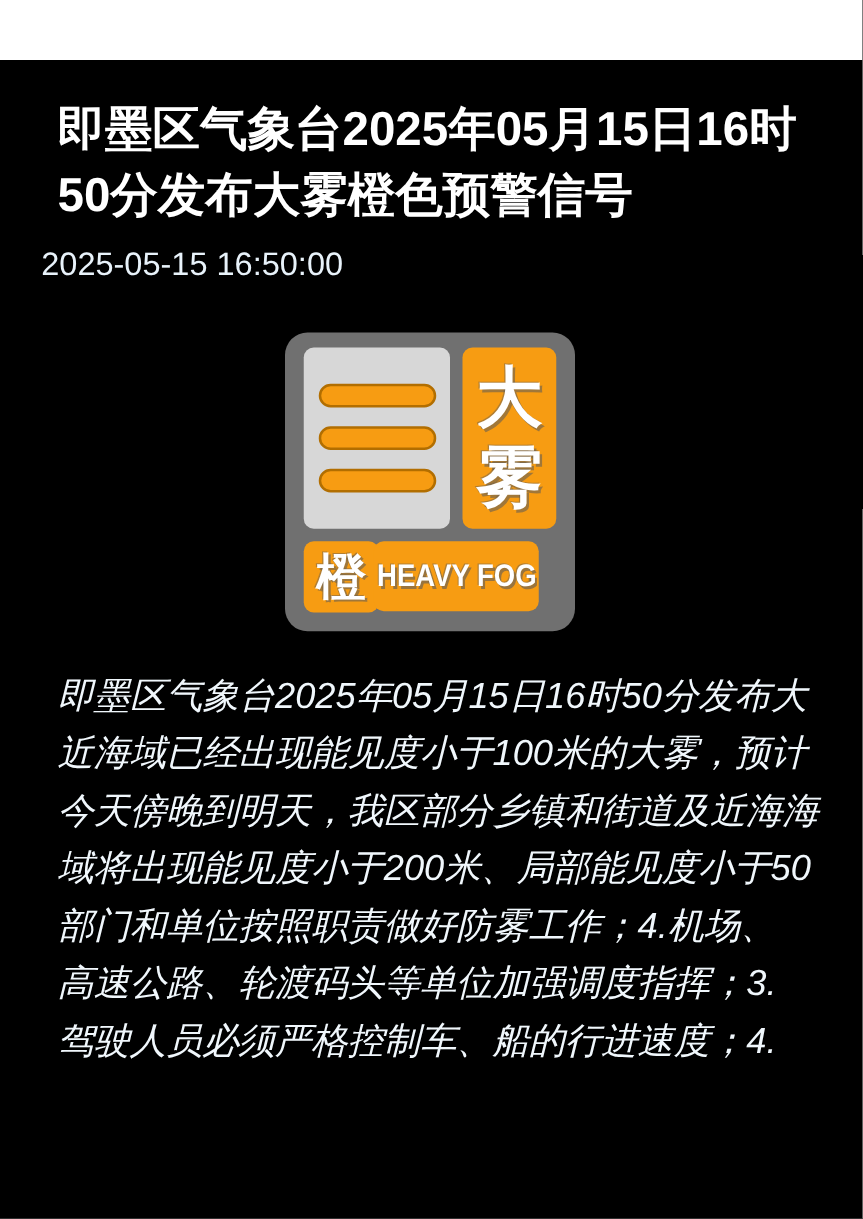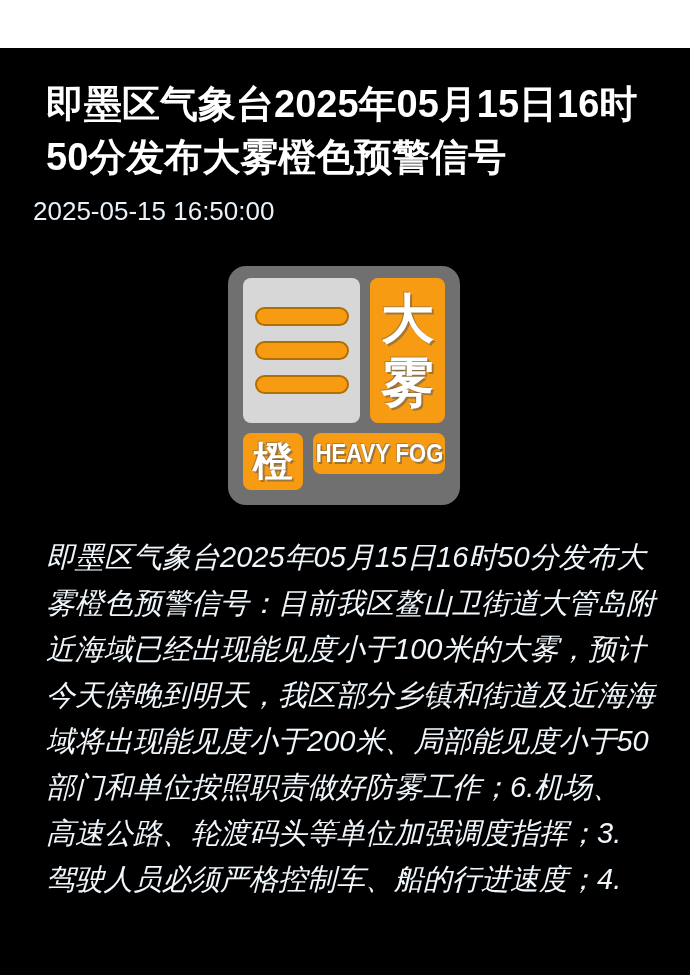--- a/index.html
+++ b/index.html
@@ -52,21 +52,21 @@
     color:#FFFFFF; font-size:53px; font-weight:700; line-height:1.2;
     text-shadow:-1px -1px 0 rgba(90,90,90,0.45), 2px 2px 0 rgba(90,90,90,0.55);
   }
   .panel.level {
     left:15px; top:167px; width:60px; height:57px;
     display:flex; align-items:center; justify-content:center;
     color:#FFFFFF; font-size:40px; font-weight:700;
     text-shadow:-1px -1px 0 rgba(90,90,90,0.45), 2px 2px 0 rgba(90,90,90,0.55);
   }
   .panel.name-en {
-    left:85px; top:167px; width:132px; height:41px;
+    left:71px; top:167px; width:132px; height:56px;
     display:flex; align-items:center; justify-content:center;
     color:#FFFFFF; font-size:25px; font-weight:700;
     white-space:nowrap;
     text-shadow:-1px -1px 0 rgba(90,90,90,0.45), 2px 2px 0 rgba(90,90,90,0.6);
   }
   .name-en-inner { display:inline-block; transform:scaleX(0.88); }
 
   
   .bodytext {
     position:absolute; left:46px; top:486px; width:610px;
@@ -108,25 +108,24 @@
     <div class="panel level">
       <span>橙</span>
     </div>
     <div class="panel name-en">
       <span class="name-en-inner">HEAVY FOG</span>
     </div>
   </div>
 
   <div class="bodytext">
     <div>即墨区气象台2025年05月15日16时50分发布大</div>
-    <div>雾橙色预警信号：目前我区鳌山卫街道大管岛附</div>
     <div>近海域已经出现能见度小于100米的大雾，预计</div>
     <div>今天傍晚到明天，我区部分乡镇和街道及近海海</div>
     <div>域将出现能见度小于200米、局部能见度小于50</div>
-    <div>部门和单位按照职责做好防雾工作；6.机场、</div>
+    <div>部门和单位按照职责做好防雾工作；4.机场、</div>
     <div>高速公路、轮渡码头等单位加强调度指挥；3.</div>
     <div>驾驶人员必须严格控制车、船的行进速度；4.</div>
   </div>
 
   <div class="watermark">
     <svg width="33" height="28" viewBox="0 0 36 30">
       <path d="M15 9.2 C8 9.6 3 13.8 3 18.7 C3 23.8 8.4 27.2 14.8 27.2 C21.2 27.2 26.4 23.7 26.4 18.9 C26.4 14.3 21.8 10.2 16.4 9.4 Z" fill="#FFFFFF"></path>
       <circle cx="12.6" cy="18.6" r="5" fill="#0D62B5"></circle>
       <circle cx="12.6" cy="18.6" r="2" fill="#FFFFFF"></circle>
       <path d="M22.5 7.5 A8.5 8.5 0 0 1 28.2 13.2" fill="none" stroke="#FFFFFF" stroke-width="2.4" stroke-linecap="round"></path>

